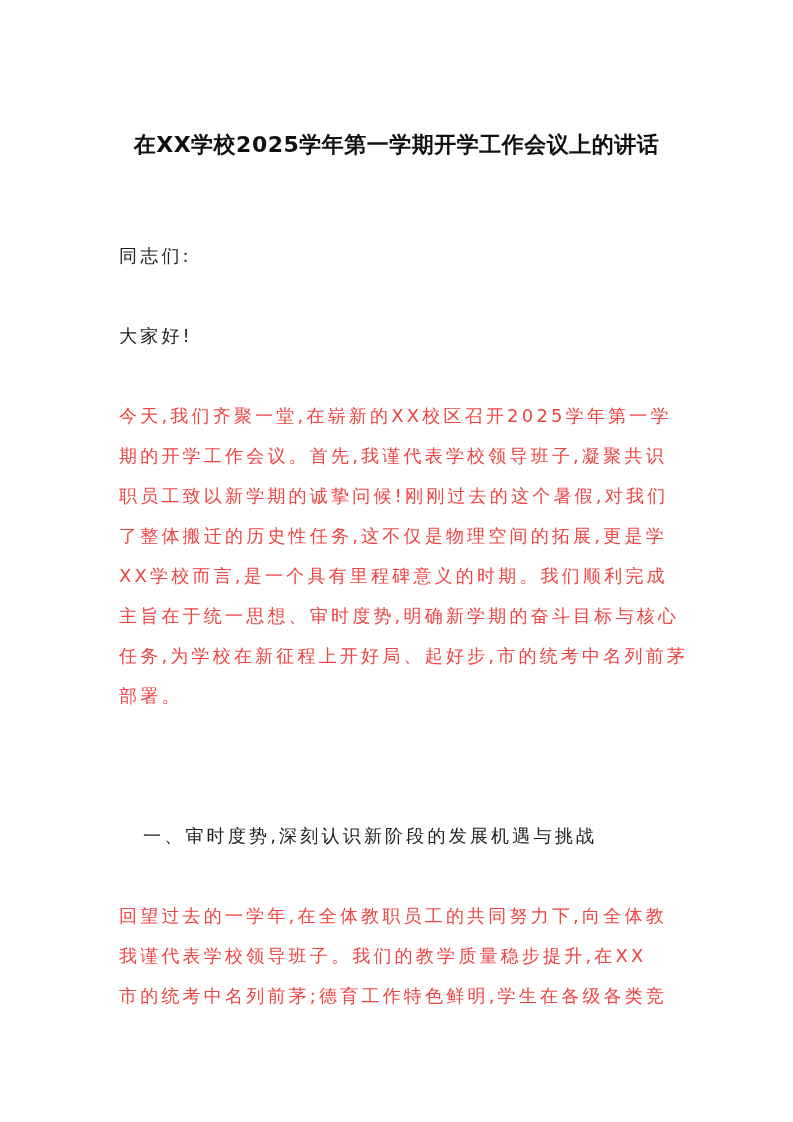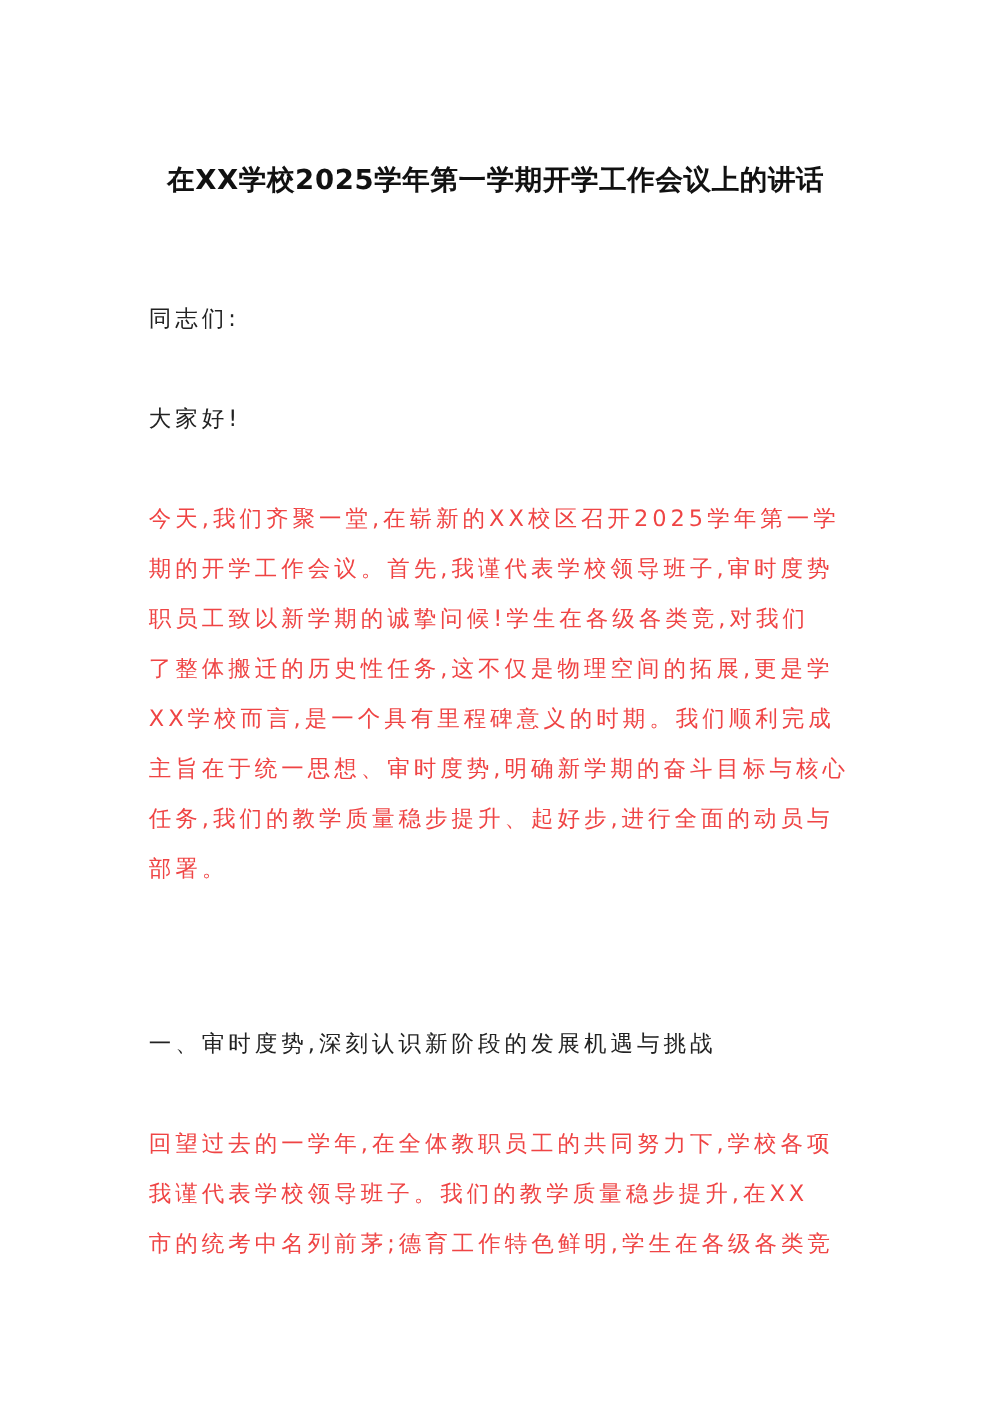--- a/index.html
+++ b/index.html
@@ -68,30 +68,30 @@
 <div class="page">
 
   <h1 class="title">在XX学校2025学年第一学期开学工作会议上的讲话</h1>
 
   <p class="line" style="top:244px;">同志们:</p>
 
   <p class="line" style="top:324px;">大家好!</p>
 
   <div class="para" style="top:404px;">
     <span class="pline">今天,我们齐聚一堂,在崭新的XX校区召开2025学年第一学</span>
-    <span class="pline">期的开学工作会议。首先,我谨代表学校领导班子,审时度势</span>
-    <span class="pline">职员工致以新学期的诚挚问候!学生在各级各类竞,对我们</span>
+    <span class="pline">期的开学工作会议。首先,我谨代表学校领导班子,凝聚共识</span>
+    <span class="pline">职员工致以新学期的诚挚问候!刚刚过去的这个暑假,对我们</span>
     <span class="pline">了整体搬迁的历史性任务,这不仅是物理空间的拓展,更是学</span>
     <span class="pline">XX学校而言,是一个具有里程碑意义的时期。我们顺利完成</span>
     <span class="pline">主旨在于统一思想、审时度势,明确新学期的奋斗目标与核心</span>
-    <span class="pline">任务,我们的教学质量稳步提升、起好步,进行全面的动员与</span>
+    <span class="pline">任务,为学校在新征程上开好局、起好步,市的统考中名列前茅</span>
     <span class="pline">部署。</span>
   </div>
 
-  <p class="line" style="top:824px;">一、审时度势,深刻认识新阶段的发展机遇与挑战</p>
+  <p class="line" style="top:824px;margin-left:24px;">一、审时度势,深刻认识新阶段的发展机遇与挑战</p>
 
   <div class="para" style="top:904px;">
-    <span class="pline">回望过去的一学年,在全体教职员工的共同努力下,学校各项</span>
+    <span class="pline">回望过去的一学年,在全体教职员工的共同努力下,向全体教</span>
     <span class="pline">我谨代表学校领导班子。我们的教学质量稳步提升,在XX</span>
     <span class="pline">市的统考中名列前茅;德育工作特色鲜明,学生在各级各类竞</span>
   </div>
 
 </div>
 
 </body></html>

